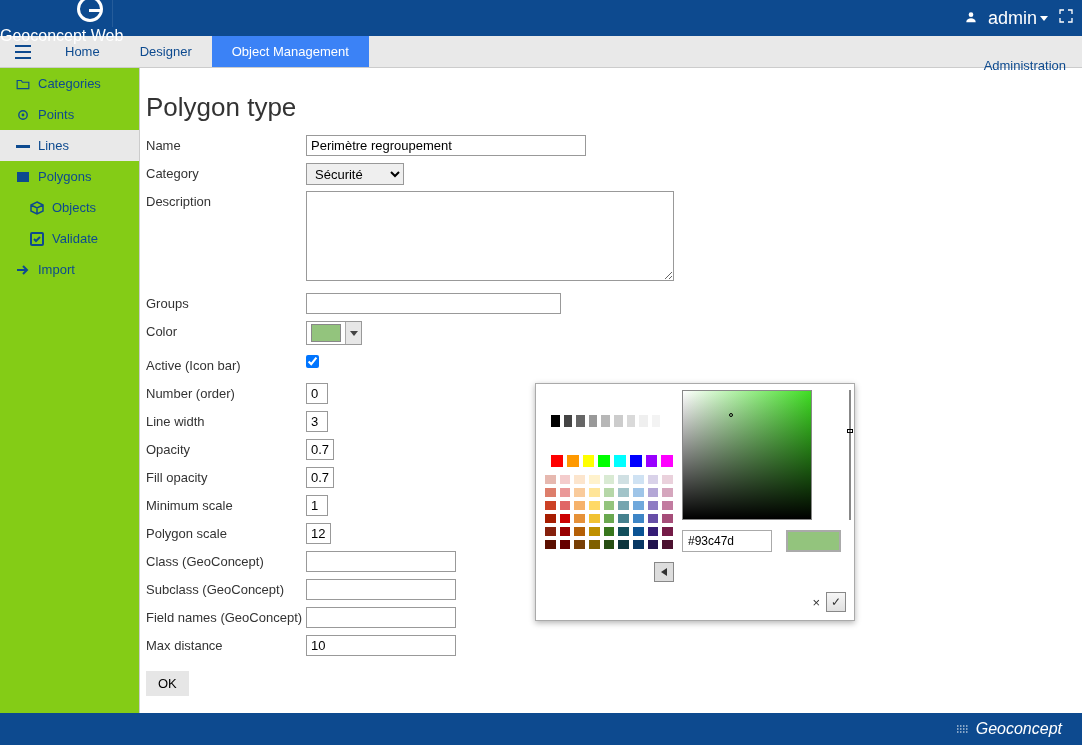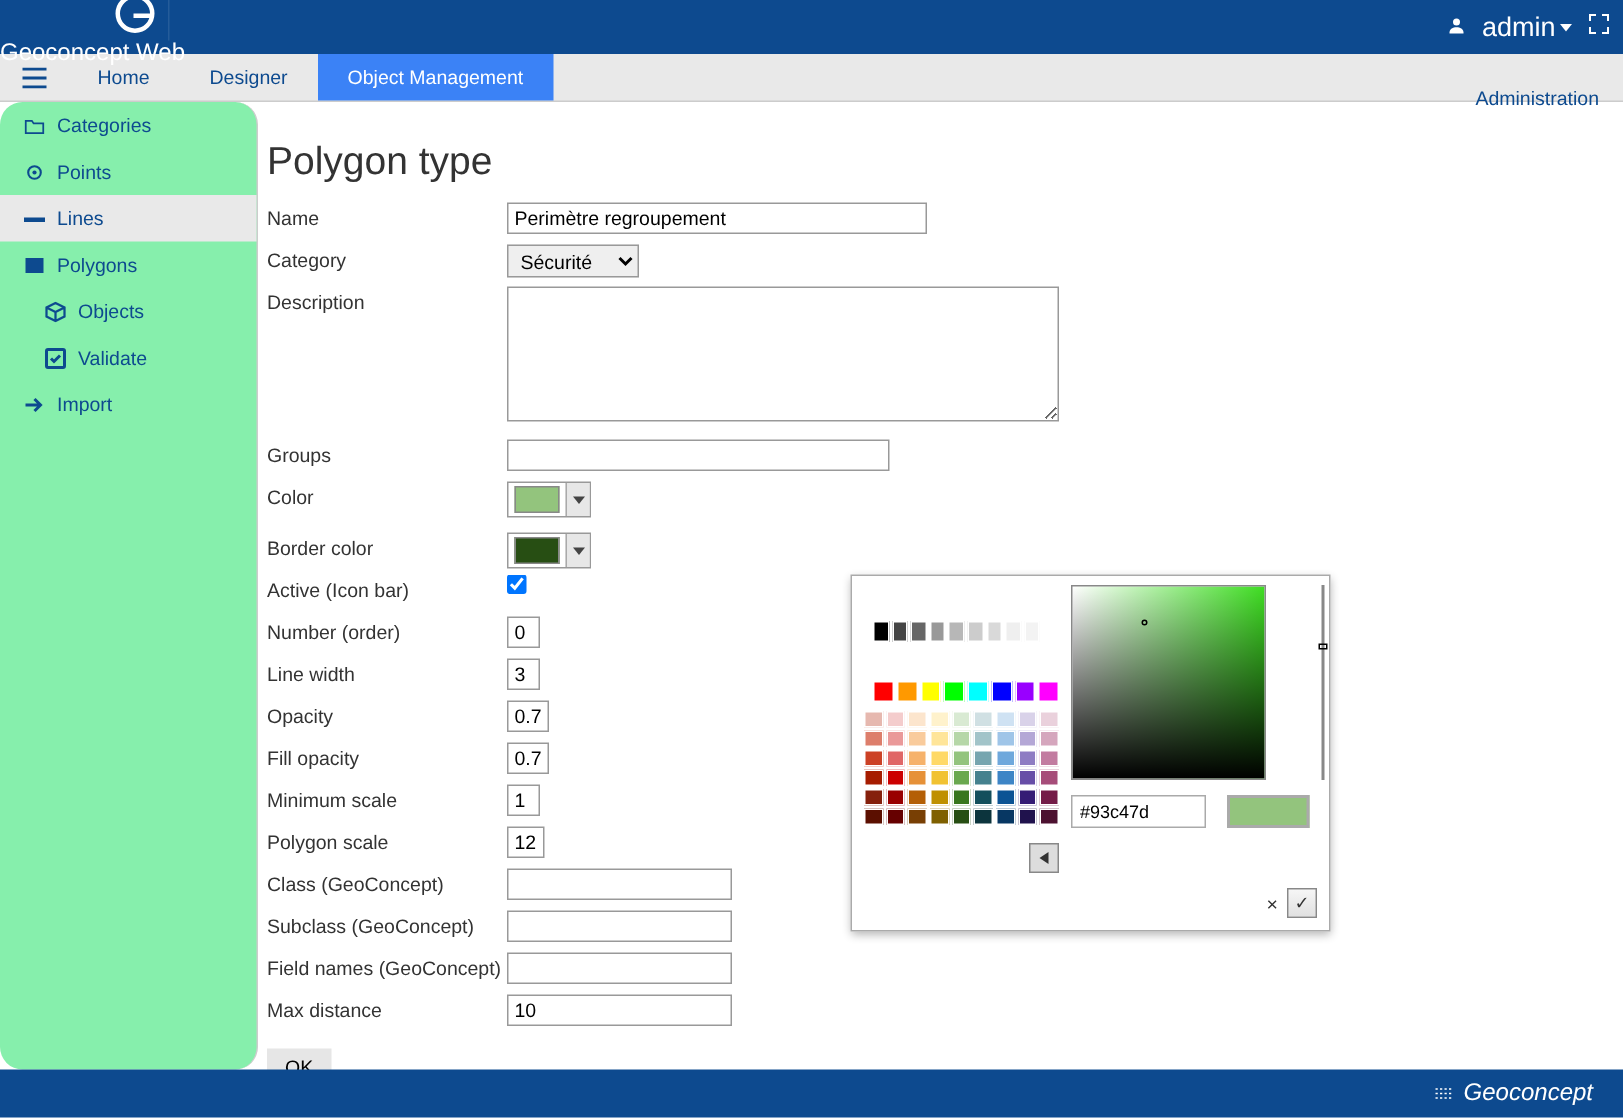--- a/index.html
+++ b/index.html
@@ -18,21 +18,21 @@
 
 .nav { background: #e9e9e9; height: 32px; display: flex; align-items: stretch; border-bottom: 1px solid #ccc; }
 .nav-ham { width: 45px; display: flex; align-items: center; justify-content: center; color: #0d4a8f;}
 .nav-tabs { display: flex; flex: 1; }
 .nav-tab { padding: 0 20px; display: flex; align-items: center; color: #0d4a8f; font-size: 13px; cursor: pointer; }
 .nav-tab.active { background: #3b82f6; color: #fff; }
 .nav-right { padding: 0 16px; display: flex; align-items: center; color: #0d4a8f; margin-top: 28px; }
 
 
 .content { display: flex; height: calc(745px - 36px - 32px - 32px); }
-.sidebar { width: 172px; border-right: 1px solid #ccc; background: #86efac; border-radius: 15px; }
+.sidebar { width: 140px; border-right: 1px solid #ccc; background: #84cc16; }
 .side-item { padding: 8px 10px 8px 16px; display: flex; align-items: center; gap: 8px; color: #0d4a8f; cursor: pointer; }
 .side-item.child { padding-left: 30px; }
 .side-item.selected { background: #fff; }
 .side-item.active-group { background: #e9e9e9; }
 .side-icon { width: 14px; display: flex; justify-content: center; }
 
 
 .main { flex: 1; padding: 24px 0 0 6px; position: relative; }
 .page-title { font-size: 26px; font-weight: normal; margin-bottom: 12px; }
 .form-row { display: flex; align-items: flex-start; margin-bottom: 4px; min-height: 24px; }
@@ -173,44 +173,35 @@
 
   <div class="main">
     <h1 class="page-title">Polygon type</h1>
 
     <div class="form-row">
         <div class="form-label">Name</div>
         <input class="text-input" style="width: 280px;" value="Perimètre regroupement">
       </div>
     <div class="form-row">
         <div class="form-label">Category</div>
-        <select class="text-input" style="width:88px"><option>Sécurité</option></select>
+        <select class="text-input" style="width:98px"><option>Sécurité</option></select>
       </div>
     <div class="form-row">
         <div class="form-label">Description</div>
         <textarea class="text-input" style="width: 368px; height: 90px;"></textarea>
       </div>
     <div style="height:8px"></div>
     <div class="form-row">
         <div class="form-label">Groups</div>
         <input class="text-input" style="width: 255px;" value="">
       </div>
     <div class="form-row" style="margin-bottom:10px">
         <div class="form-label">Color</div>
       <div class="color-swatch-btn">
           <div class="color-swatch" style="background:#93c47d"></div>
-          <div class="swatch-drop">
-            <div class="tri-down"></div>
-          </div>
-        </div>
-    </div>
-    <div class="form-row">
-        <div class="form-label">Border color</div>
-      <div class="color-swatch-btn">
-          <div class="color-swatch" style="background:#274e13"></div>
           <div class="swatch-drop">
             <div class="tri-down"></div>
           </div>
         </div>
     </div>
     <div class="form-row">
         <div class="form-label">Active (Icon bar)</div>
         <input type="checkbox" checked="" style="">
       </div>
     <div class="form-row">

